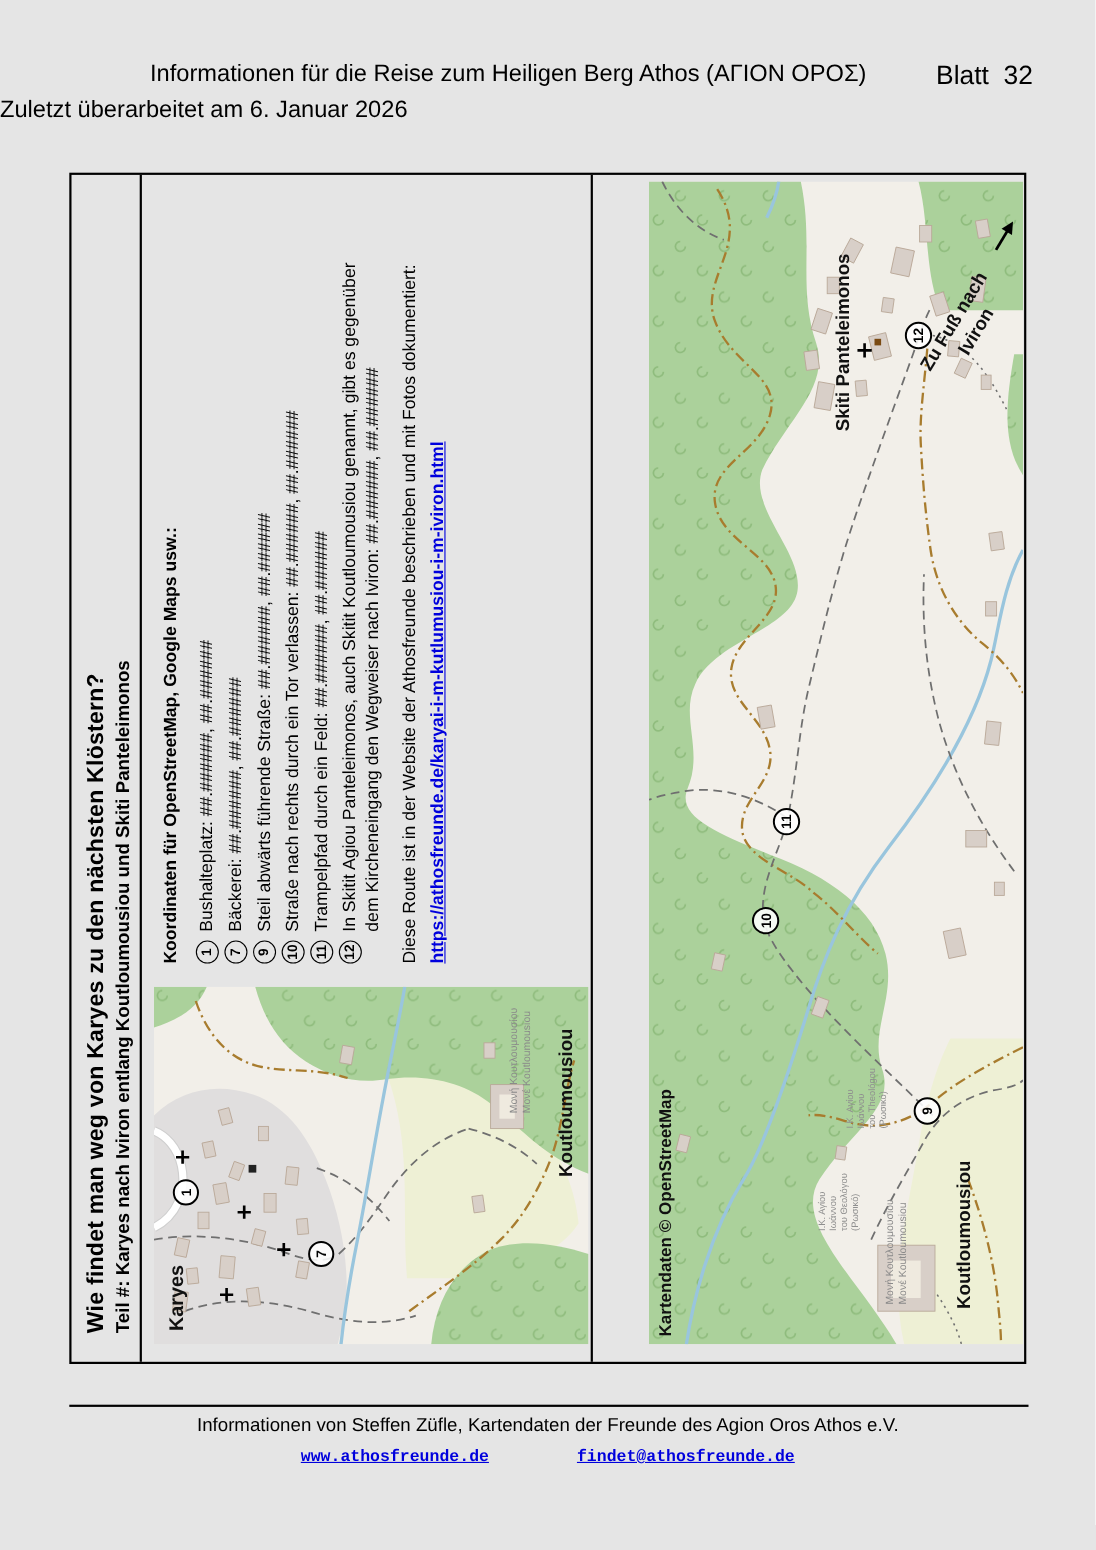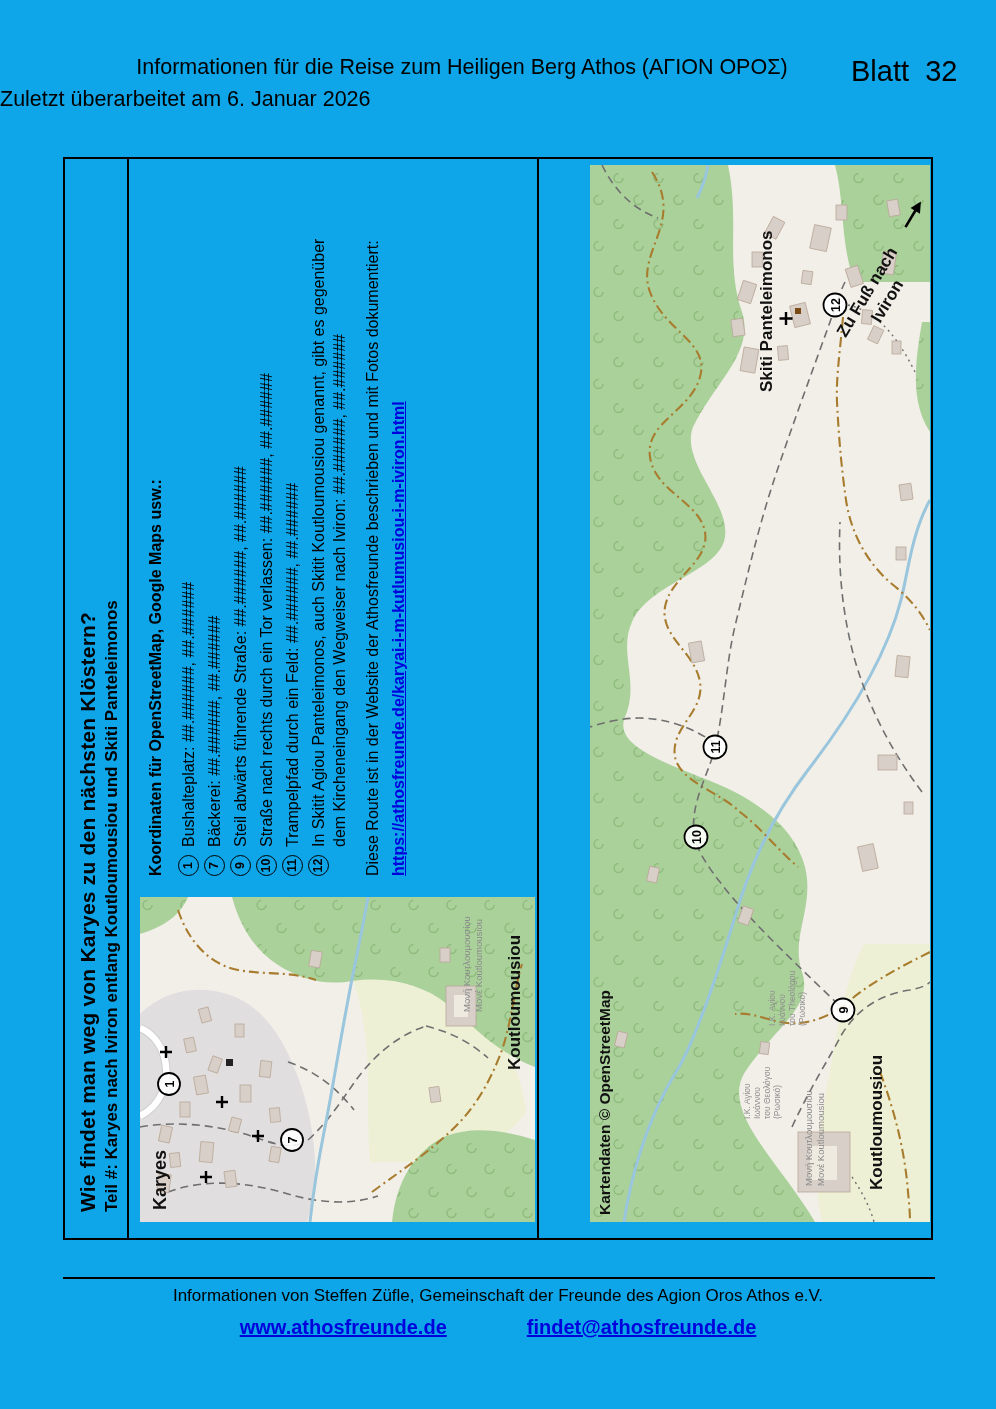--- a/index.html
+++ b/index.html
@@ -1,23 +1,23 @@
 <!DOCTYPE html>
 <html><head>
 <meta charset="utf-8">
 <style>
   * { box-sizing: border-box; margin: 0; padding: 0; }
   html,body { background:#fff; }
   body { font-family: "Liberation Sans", sans-serif; color:#000; }
-  .page { position:relative; width:996px; height:1409px; background:#0ea5e9; overflow:hidden; }
+  .page { position:relative; width:996px; height:1409px; background:#e5e5e5; overflow:hidden; }
 
   
   .hdr { position:absolute; left:0; top:0; width:996px; }
   .hdr-line1 { position:absolute; left:0; top:55px; width:924px; text-align:center; font-size:21.5px; }
-  .hdr-sheet { position:absolute; left:851px; top:55px; font-size:29px; white-space:pre;text-align:center; }
+  .hdr-sheet { position:absolute; left:851px; top:55px; font-size:24px; white-space:pre;text-align:center; }
   .hdr-line2 { position:absolute; left:0; top:87px; width:924px; text-align:left; font-size:21.5px; }
 
   
   .sheet-box { position:absolute; left:63px; top:157px; width:870px; height:1083px; border:2px solid #000; }
   .rot { position:absolute; left:0; top:0; width:1079px; height:866px;
          transform-origin:0 0; transform:rotate(-90deg) translateX(-1079px); }
 
   .title-strip { height:64px; border-bottom:2px solid #000; padding:6px 0 0 26px;
                  display:flex; flex-direction:column; justify-content:center; }
   .t1 { font-size:21px; font-weight:bold; letter-spacing:0.2px; }
@@ -54,21 +54,21 @@
   .bld { fill:#d8cfc8; stroke:#b9a898; stroke-width:0.8; }
   .mkr circle { fill:#fff; fill-opacity:0.88; stroke:#000; stroke-width:1.8; }
   .mkr text { font-size:12.5px; font-weight:bold; fill:#000; text-anchor:middle; }
   .cross { stroke:#000; stroke-width:2.4; fill:none; }
   .tree { stroke:#8fbc7d; stroke-width:1.5; fill:none; }
 
   
   .f-rule { position:absolute; left:63px; top:1277px; width:872px; border-top:2px solid #000; }
   .f-text { position:absolute; left:0; top:1286px; width:996px; text-align:center; font-size:17px; }
   .f-links { position:absolute; left:0; top:1316px; width:996px; display:flex; justify-content:center; gap:80px; }
-  .f-links a { color:#0000dd; font-weight:bold; font-size:20px; text-decoration:underline; }
+  .f-links a { color:#0000dd; font-weight:bold; font-size:15px; text-decoration:underline;font-family:Liberation Mono, monospace; }
 </style>
 </head>
 <body>
 
 <div class="page">
 
   <div class="hdr">
     <div class="hdr-line1">Informationen für die Reise zum Heiligen Berg Athos (ΑΓΙΟΝ ΟΡΟΣ)</div>
     <div class="hdr-sheet">Blatt  32</div>
     <div class="hdr-line2">Zuletzt überarbeitet am 6. Januar 2026</div>
@@ -294,19 +294,19 @@
               </g>
             </g>
           </svg>
         </div>
       </div>
 
     </div>
   </div>
 
   <div class="f-rule"></div>
-  <div class="f-text">Informationen von Steffen Züfle, Gemeinschaft der Freunde des Agion Oros Athos e.V.</div>
+  <div class="f-text">Informationen von Steffen Züfle, Kartendaten der Freunde des Agion Oros Athos e.V.</div>
   <div class="f-links">
     <a href="#">www.athosfreunde.de</a>
     <a href="#">findet@athosfreunde.de</a>
   </div>
 
 </div>
 
 </body></html>

